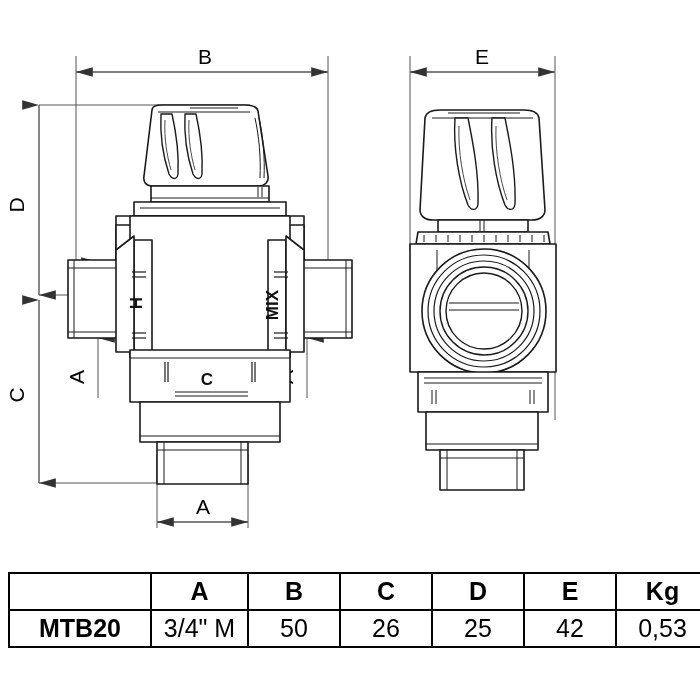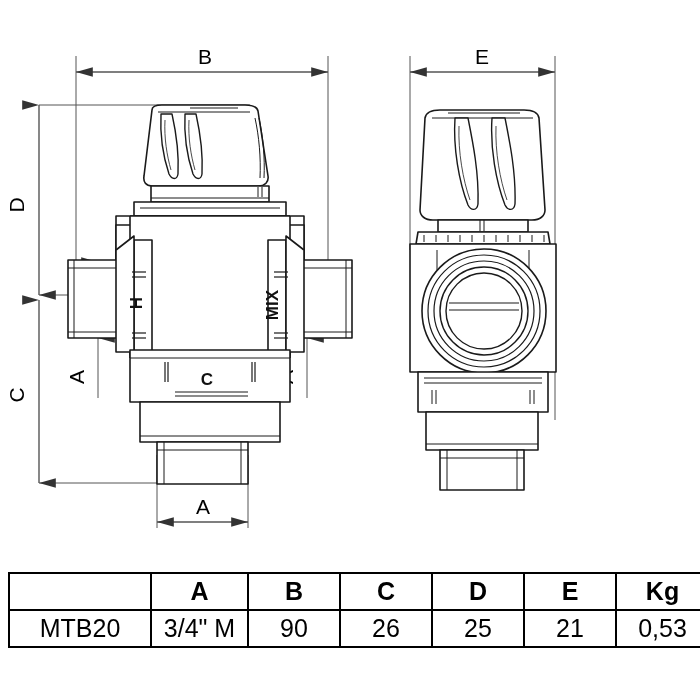--- a/index.html
+++ b/index.html
@@ -47,21 +47,21 @@
     font-size: 25px;
     color: #000000;
     background: #ffffff;
     padding: 0;
     line-height: 1;
   }
   table.spec-table tr.header-row td {
     font-weight: bold;
   }
   table.spec-table td.model-cell {
-    font-weight: normal;
+    font-weight: bold;
   }
   .col-model { width: 140px; }
   .col-a { width: 95px; }
   .col-b { width: 90px; }
   .col-c { width: 90px; }
   .col-d { width: 90px; }
   .col-e { width: 90px; }
   .col-kg { width: 91px; }
 </style>
 </head>
@@ -314,23 +314,23 @@
           <td class="col-a">A</td>
           <td class="col-b">B</td>
           <td class="col-c">C</td>
           <td class="col-d">D</td>
           <td class="col-e">E</td>
           <td class="col-kg">Kg</td>
         </tr>
         <tr>
           <td class="col-model model-cell">MTB20</td>
           <td class="col-a">3/4" M</td>
-          <td class="col-b">90</td>
+          <td class="col-b">50</td>
           <td class="col-c">26</td>
           <td class="col-d">25</td>
-          <td class="col-e">21</td>
+          <td class="col-e">42</td>
           <td class="col-kg">0,53</td>
         </tr>
       </tbody>
     </table>
   </div>
 
 </div>
 
 </body></html>

